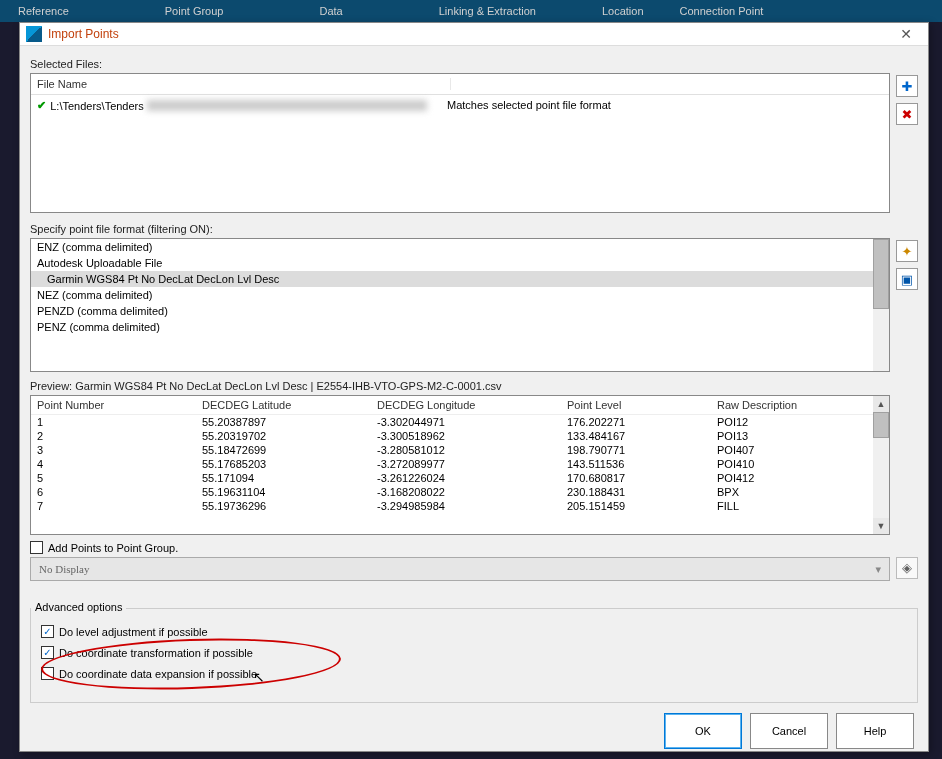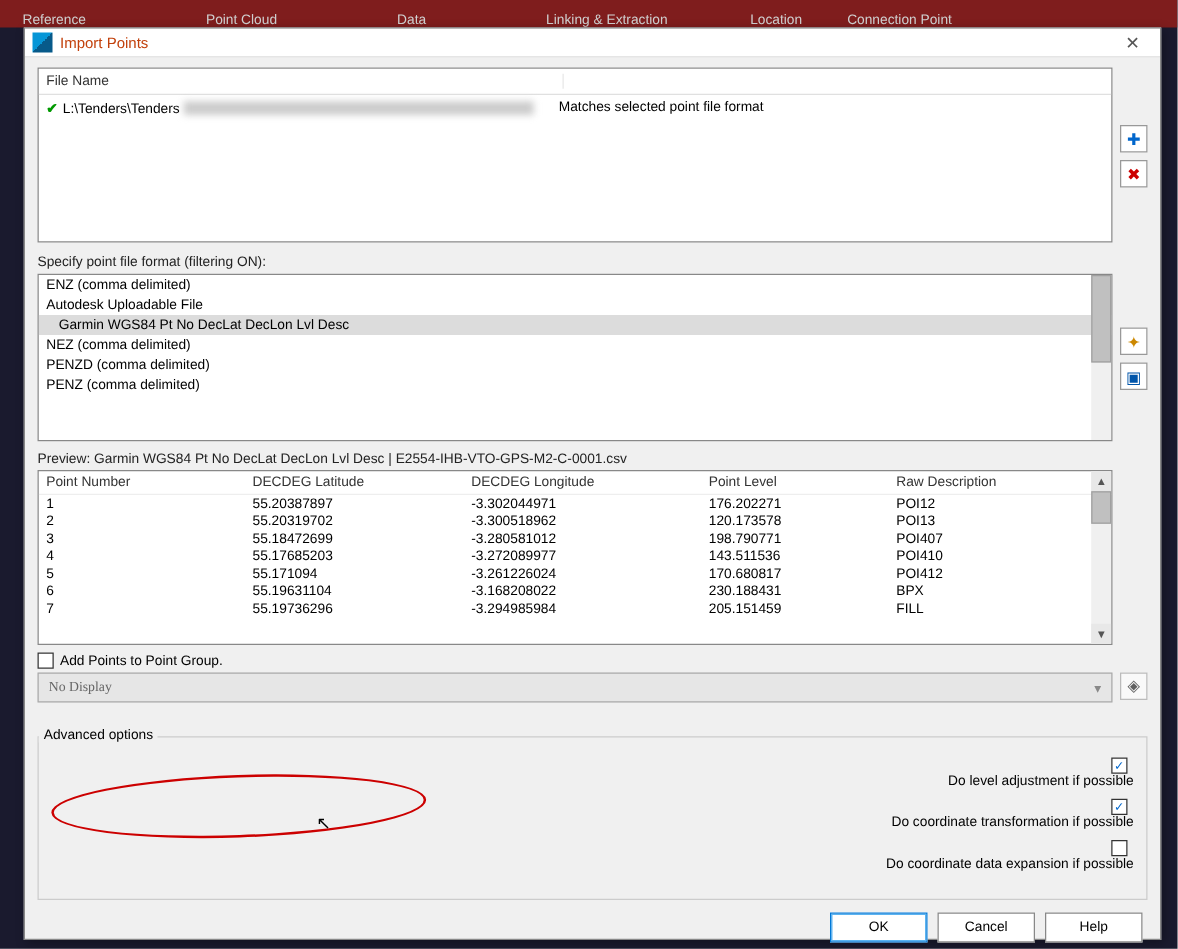--- a/index.html
+++ b/index.html
@@ -7,24 +7,24 @@
   font-family: "Segoe UI", Tahoma, Arial, sans-serif;
   font-size: 12px;
   background: #1a1a2e;
   width: 942px;
   height: 759px;
   overflow: hidden;
   position: relative;
 }
 .ribbon {
   height: 22px;
-  background: #7f1d1d;
+  background: #0c4a6e;
   color: #d0d0d0;
   display: flex;
-  align-items: flex-end;
+  align-items: center;
   font-size: 11px;
 }
 .ribbon span { padding: 0 18px; }
 .dialog {
   position: absolute;
   top: 22px; left: 19px;
   width: 910px; height: 730px;
   background: #f0f0f0;
   border: 1px solid #888;
   box-shadow: 2px 2px 8px rgba(0,0,0,0.3);
@@ -45,21 +45,21 @@
   margin-right: 6px;
 }
 .titlebar .title { flex: 1; font-size: 12px; color: #c2410c; }
 .titlebar .close {
   width: 32px; height: 22px;
   display: flex; align-items: center; justify-content: center;
   font-size: 14px; color: #555; cursor: pointer;
 }
 .content { padding: 8px 10px 6px 10px; flex: 1; display: flex; flex-direction: column; }
 .section-label { font-size: 11px; color: #222; margin: 4px 0 3px 0; }
-.row-with-side { display: flex; gap: 6px; align-items: center; }
+.row-with-side { display: flex; gap: 6px; }
 .files-box {
   flex: 1;
   background: #fff;
   border: 1px solid #888;
   height: 140px;
   overflow-y: auto;
 }
 .files-header {
   display: flex;
   background: #fff;
@@ -142,67 +142,68 @@
 .adv-box {
   border: 1px solid #ccc;
   padding: 8px 10px 14px 10px;
   position: relative;
 }
 .adv-box .legend {
   position: absolute; top: -8px; left: 0;
   background: #f0f0f0; padding: 0 4px;
   font-size: 11px;
 }
-.adv-chk { display: flex; align-items: flex-end; font-size: 11px; margin: 8px 0; flex-direction: column; }
+.adv-chk { display: flex; align-items: center; font-size: 11px; margin: 8px 0; }
 .ellipse {
   position: absolute;
   left: 10px; top: 30px;
   width: 300px; height: 50px;
   border: 2px solid #c00;
   border-radius: 50%;
   transform: rotate(-2deg);
   pointer-events: none;
 }
 .cursor { position: absolute; left: 222px; top: 60px; font-size: 14px; pointer-events:none; color:#000; }
 .btn-row {
   display: flex;
   justify-content: flex-end;
   gap: 8px;
   padding: 10px 4px 2px 4px;
 }
 .btn {
-  width: 78px; height: 24px;
+  width: 78px; height: 36px;
   background: #fff;
   border: 1px solid #888;
   font-size: 11px;
   cursor: pointer;
   display: flex; align-items: center; justify-content: center;
 }
 .btn.primary { border: 1px solid #0078d7; box-shadow: inset 0 0 0 1px #5bb3f0; }
 </style>
 </head>
 <body>
 
 <div class="ribbon">
   <span>Reference</span>
-  <span style="margin-left:60px">Point Cloud</span>
+  <span style="margin-left:60px">Point Group</span>
   <span style="margin-left:60px">Data</span>
   <span style="margin-left:60px">Linking &amp; Extraction</span>
   <span style="margin-left:30px">Location</span>
   <span>Connection Point</span>
 </div>
 
 <div class="dialog">
   <div class="titlebar">
     <div class="logo"></div>
     <div class="title">Import Points</div>
     <div class="close">✕</div>
   </div>
 
   <div class="content">
+    <div class="section-label">Selected Files:</div>
     <div class="row-with-side">
       <div class="files-box">
         <div class="files-header">
           <div class="fh-name">File Name</div>
         </div>
         <div class="file-row">
           <div class="file-name">
             <span class="check-icon">✔</span>
             <span>L:\Tenders\Tenders</span>
             <span class="blur"></span>
@@ -252,21 +253,21 @@
               <div class="pc-num">1</div>
               <div class="pc-lat">55.20387897</div>
               <div class="pc-lon">-3.302044971</div>
               <div class="pc-lvl">176.202271</div>
               <div class="pc-desc">POI12</div>
             </div>
             <div class="prev-row">
               <div class="pc-num">2</div>
               <div class="pc-lat">55.20319702</div>
               <div class="pc-lon">-3.300518962</div>
-              <div class="pc-lvl">120.173578</div>
+              <div class="pc-lvl">133.484167</div>
               <div class="pc-desc">POI13</div>
             </div>
             <div class="prev-row">
               <div class="pc-num">3</div>
               <div class="pc-lat">55.18472699</div>
               <div class="pc-lon">-3.280581012</div>
               <div class="pc-lvl">198.790771</div>
               <div class="pc-desc">POI407</div>
             </div>
             <div class="prev-row">

